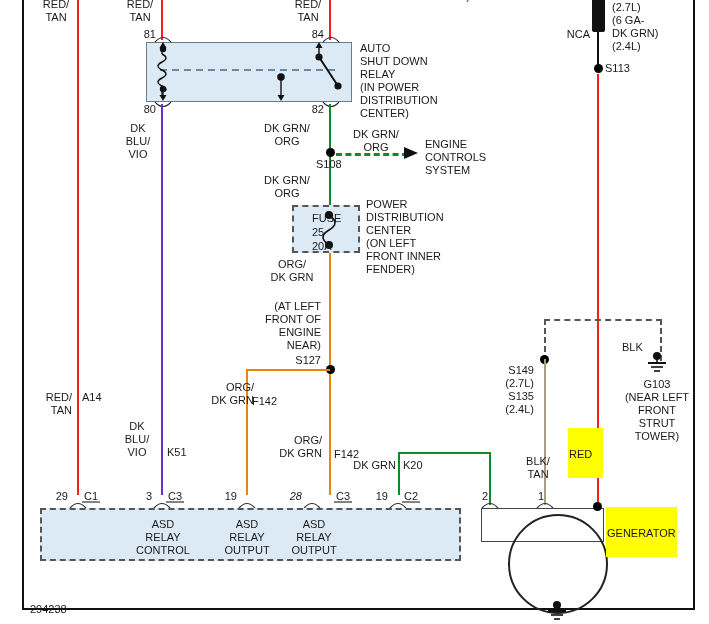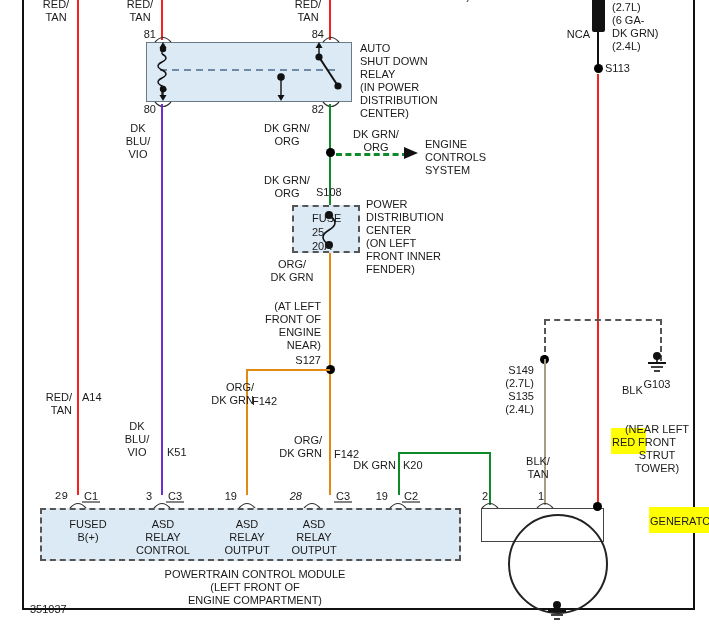--- a/index.html
+++ b/index.html
@@ -18,21 +18,21 @@
   .grn{background:#0f8a2a;}
   .tan{background:#a89c86;}
   .blk{background:#111;}
   .dot{position:absolute;width:9px;height:9px;border-radius:50%;background:#000;}
   .relaybox{position:absolute;left:146px;top:42px;width:206px;height:60px;background:#dceaf5;border:1px solid #6a7a86;box-sizing:border-box;}
   .pcmbox{position:absolute;left:40px;top:508px;width:421px;height:53px;background:#dceaf5;border:2px dashed #555;box-sizing:border-box;}
   .pdcbox{position:absolute;left:292px;top:205px;width:68px;height:48px;background:#dceaf5;border:2px dashed #555;box-sizing:border-box;}
   .genbracket{position:absolute;left:544px;top:319px;width:118px;height:42px;border:2px dashed #555;border-bottom:none;box-sizing:border-box;}
   .genbox{position:absolute;left:481px;top:508px;width:123px;height:34px;border:1px solid #444;box-sizing:border-box;background:#fff;}
   .gencircle{position:absolute;left:508px;top:514px;width:96px;height:96px;border:2px solid #222;border-radius:50%;background:transparent;}
-  .hl{background:#ffff00;padding:4px 1px;margin-left:43px;}
+  .hl{background:#ffff00;padding:16px 1px;}
   .dashgrn{position:absolute;height:0;border-top:3px dashed #0f8a2a;}
   svg{position:absolute;overflow:visible;}
 </style>
 </head>
 <body>
 
 <div id="root">
 
   <div class="frame"></div>
 
@@ -99,21 +99,21 @@
 VIO</div>
   <div class="lbl c" style="left:119px;top:420px;width:36px;">DK
 BLU/
 VIO</div>
   <div class="lbl" style="left:167px;top:446px;">K51</div>
 
   <div class="wire v grn" style="left:329px;top:104px;height:102px;"></div>
   <div class="lbl c" style="left:254px;top:122px;width:66px;">DK GRN/
 ORG</div>
   <div class="dot" style="left:326px;top:148px;"></div>
-  <div class="lbl" style="left:316px;top:158px;margin-top:28px;">S108</div>
+  <div class="lbl" style="left:316px;top:158px;">S108</div>
 
   <div class="dashgrn" style="left:336px;top:153px;width:72px;"></div>
   <svg style="left:404px;top:145px;width:20px;height:18px;">
     <polygon points="0,2 14,8 0,14" fill="#111"></polygon>
   </svg>
   <div class="lbl c" style="left:340px;top:128px;width:72px;">DK GRN/
 ORG</div>
   <div class="lbl" style="left:425px;top:138px;width:100px;">ENGINE
 CONTROLS
 SYSTEM</div>
@@ -186,35 +186,35 @@
   <div class="genbracket"></div>
   <div class="dot" style="left:540px;top:355px;"></div>
   <div class="lbl r" style="left:478px;top:364px;width:56px;">S149
 (2.7L)
 S135
 (2.4L)</div>
   <div class="wire v tan" style="left:544px;top:359px;height:146px;"></div>
   <div class="lbl c" style="left:518px;top:455px;width:40px;">BLK/
 TAN</div>
 
-  <div class="lbl" style="left:622px;top:341px;margin-top:43px;">BLK</div>
+  <div class="lbl" style="left:622px;top:341px;">BLK</div>
   <svg style="left:644px;top:352px;width:26px;height:24px;">
     <circle cx="13" cy="4" r="4" fill="#111"></circle>
     <line x1="13" y1="4" x2="13" y2="10" stroke="#111" stroke-width="1.6"></line>
     <line x1="4" y1="11" x2="22" y2="11" stroke="#111" stroke-width="2"></line>
     <line x1="7" y1="15" x2="19" y2="15" stroke="#111" stroke-width="1.6"></line>
     <line x1="10" y1="19" x2="16" y2="19" stroke="#111" stroke-width="1.6"></line>
   </svg>
   <div class="lbl c" style="left:622px;top:378px;width:70px;">G103</div>
-  <div class="lbl c" style="left:612px;top:391px;width:90px;margin-top:32px;">(NEAR LEFT
+  <div class="lbl c" style="left:612px;top:391px;width:90px;">(NEAR LEFT
 FRONT
 STRUT
 TOWER)</div>
 
-  <div class="lbl r" style="left:46px;top:490px;width:22px;font-family:Liberation Mono, monospace;">29</div>
+  <div class="lbl r" style="left:46px;top:490px;width:22px;">29</div>
   <div class="lbl" style="left:84px;top:490px;">C1</div>
   <div class="lbl r" style="left:130px;top:490px;width:22px;">3</div>
   <div class="lbl" style="left:168px;top:490px;">C3</div>
   <div class="lbl r" style="left:215px;top:490px;width:22px;">19</div>
   <div class="lbl r" style="left:280px;top:490px;width:22px;font-style:italic;">28</div>
   <div class="lbl" style="left:336px;top:490px;">C3</div>
   <div class="lbl r" style="left:366px;top:490px;width:22px;">19</div>
   <div class="lbl" style="left:404px;top:490px;">C2</div>
 
   <svg style="left:40px;top:488px;width:420px;height:22px;">
@@ -223,48 +223,43 @@
     <line x1="294" y1="14" x2="312" y2="14" stroke="#333" stroke-width="1.2"></line>
     <line x1="362" y1="14" x2="380" y2="14" stroke="#333" stroke-width="1.2"></line>
     <path d="M30 20 q8 -9 16 0" fill="none" stroke="#333" stroke-width="1.2"></path>
     <path d="M114 20 q8 -9 16 0" fill="none" stroke="#333" stroke-width="1.2"></path>
     <path d="M199 20 q8 -9 16 0" fill="none" stroke="#333" stroke-width="1.2"></path>
     <path d="M264 20 q8 -9 16 0" fill="none" stroke="#333" stroke-width="1.2"></path>
     <path d="M350 20 q8 -9 16 0" fill="none" stroke="#333" stroke-width="1.2"></path>
   </svg>
 
   <div class="pcmbox"></div>
-  <div class="lbl c" style="left:44px;top:518px;width:88px;">FUSED
-B(+)</div>
   <div class="lbl c" style="left:124px;top:518px;width:78px;">ASD
 RELAY
 CONTROL</div>
   <div class="lbl c" style="left:211px;top:518px;width:72px;">ASD
 RELAY
 OUTPUT</div>
   <div class="lbl c" style="left:278px;top:518px;width:72px;">ASD
 RELAY
 OUTPUT</div>
-  <div class="lbl c" style="left:110px;top:568px;width:290px;">POWERTRAIN CONTROL MODULE
-(LEFT FRONT OF
-ENGINE COMPARTMENT)</div>
 
   <div class="lbl r" style="left:466px;top:490px;width:22px;">2</div>
   <div class="lbl r" style="left:522px;top:490px;width:22px;">1</div>
   <svg style="left:481px;top:488px;width:130px;height:22px;">
     <path d="M1 20 q8 -9 16 0" fill="none" stroke="#333" stroke-width="1.2"></path>
     <path d="M56 20 q8 -9 16 0" fill="none" stroke="#333" stroke-width="1.2"></path>
   </svg>
   <div class="genbox"></div>
   <div class="gencircle"></div>
   <div class="dot" style="left:593px;top:502px;"></div>
   <div class="hl" style="position:absolute;left:606px;top:507px;"><span class="lbl" style="position:static;">GENERATOR</span></div>
   <svg style="left:544px;top:602px;width:26px;height:22px;">
     <circle cx="13" cy="3" r="4" fill="#111"></circle>
     <line x1="13" y1="3" x2="13" y2="8" stroke="#111" stroke-width="1.6"></line>
     <line x1="4" y1="9" x2="22" y2="9" stroke="#111" stroke-width="2"></line>
     <line x1="7" y1="13" x2="19" y2="13" stroke="#111" stroke-width="1.6"></line>
     <line x1="10" y1="17" x2="16" y2="17" stroke="#111" stroke-width="1.6"></line>
   </svg>
 
-  <div class="lbl" style="left:30px;top:603px;">351037</div>
+  <div class="lbl" style="left:30px;top:603px;">294238</div>
 
 </div>
 
 </body></html>

